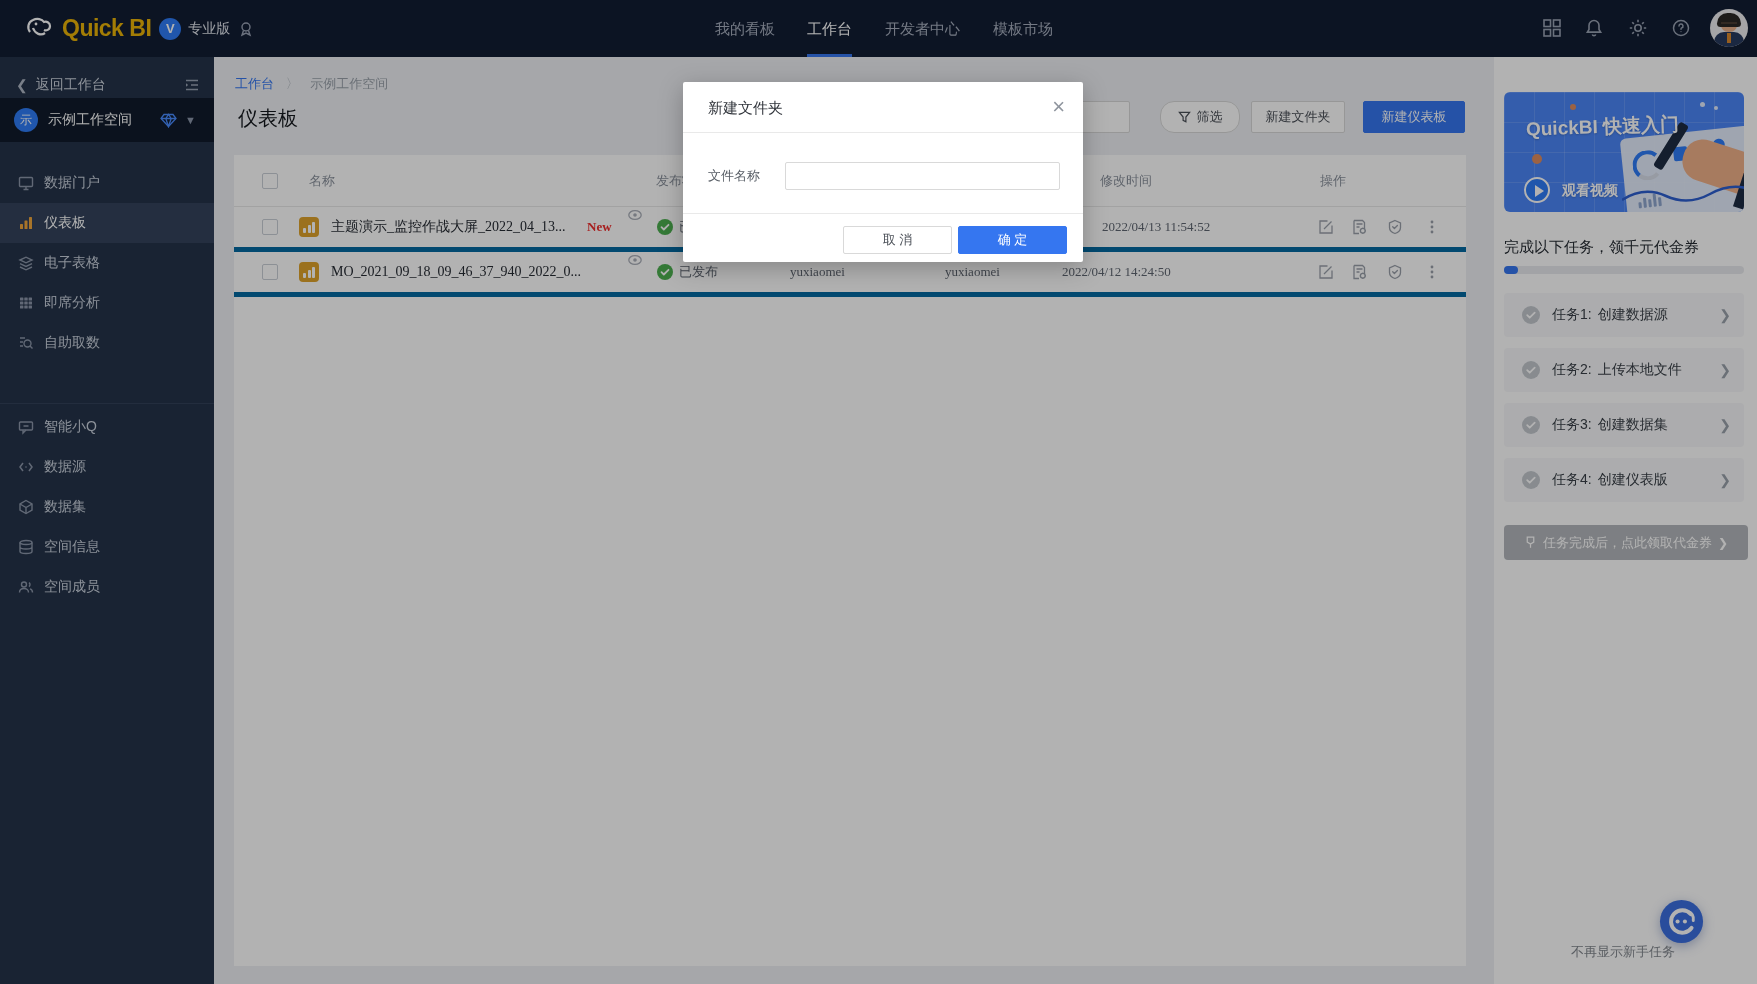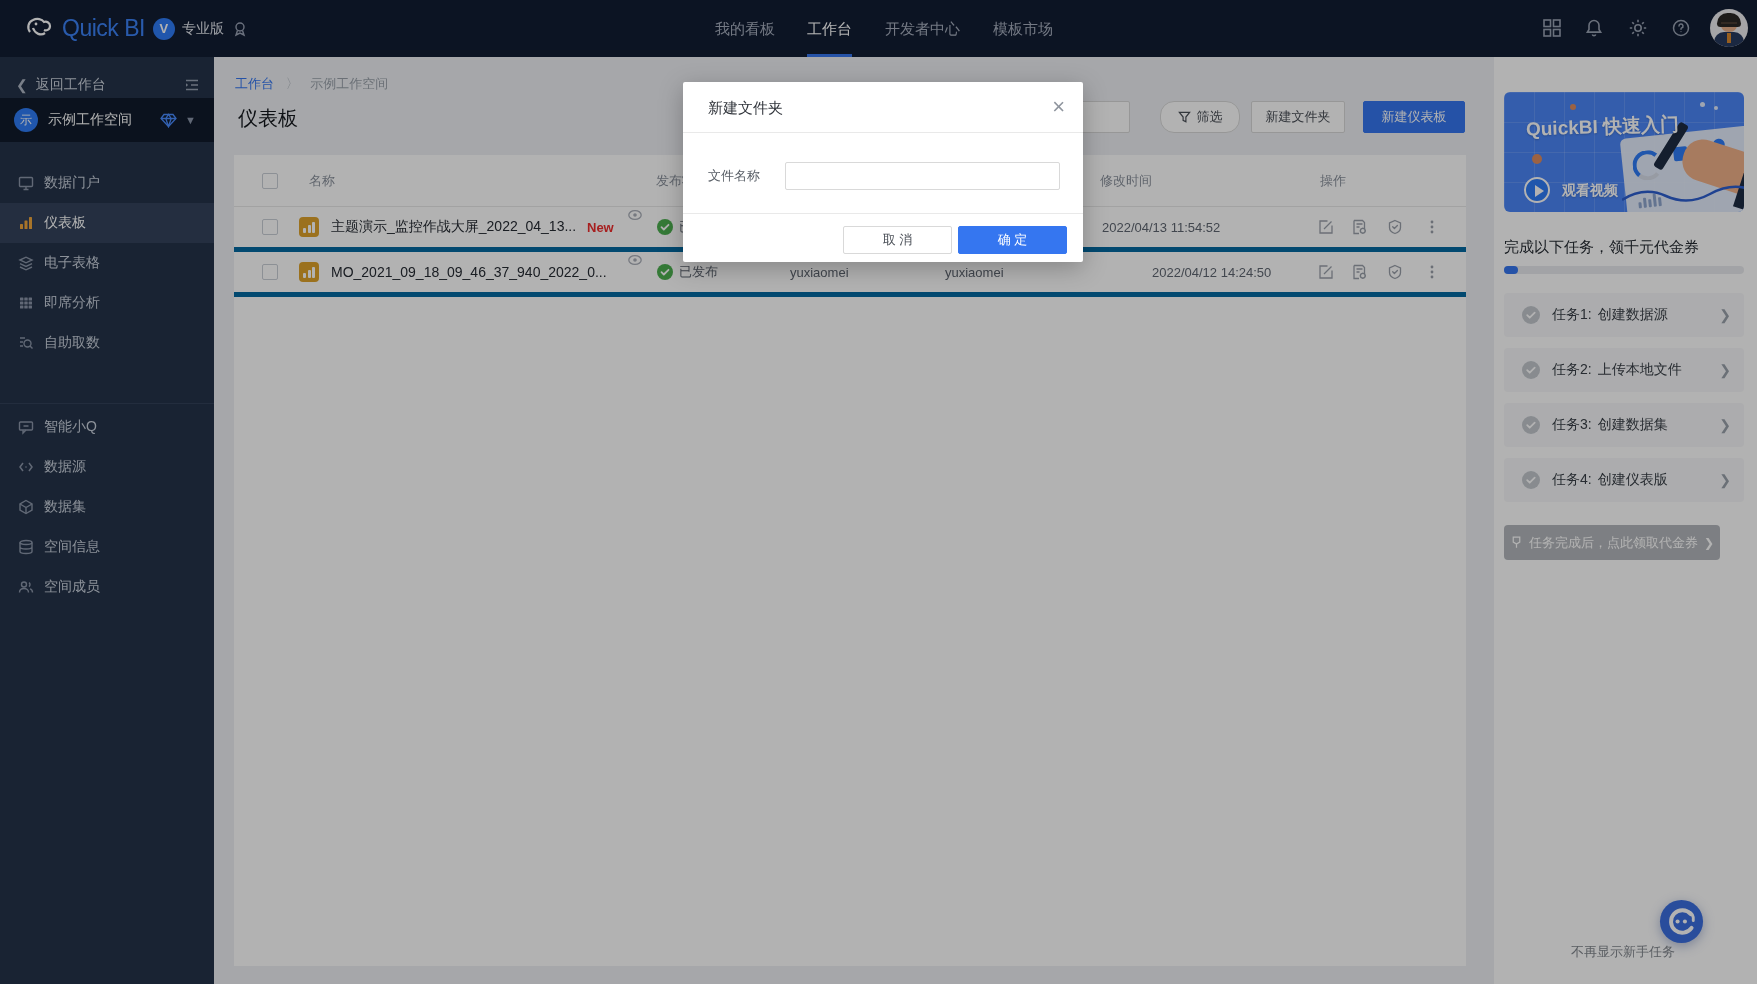--- a/index.html
+++ b/index.html
@@ -3,21 +3,21 @@
 <meta charset="utf-8">
 <style>
   * { margin:0; padding:0; box-sizing:border-box; }
   html,body { width:1757px; height:984px; overflow:hidden; }
   body { font-family:"Liberation Sans","DejaVu Sans",sans-serif; }
   #app { position:relative; width:1757px; height:984px; background:#eef0f4; overflow:hidden; }
 
   
   .topbar { position:absolute; top:0; left:0; width:100%; height:57px; background:#121d33; z-index:5; }
   .logo-wrap { position:absolute; left:24px; top:0; height:57px; display:flex; align-items:center; }
-  .logo-text { color:#3b82f6; font-size:23px; font-weight:normal; letter-spacing:-0.5px; margin-left:8px; }
+  .logo-text { color:#eab308; font-size:23px; font-weight:bold; letter-spacing:-0.5px; margin-left:8px; }
   .v-badge { width:22px; height:22px; border-radius:50%; background:#2e7cf6; color:#fff; font-size:13px; font-weight:bold;
              display:flex; align-items:center; justify-content:center; margin-left:8px; }
   .edition { color:#dfe3ea; font-size:14px; margin-left:7px;font-family:Liberation Mono, monospace; }
   .medal { margin-left:8px; display:flex; }
   .nav-item { position:absolute; top:0; height:57px; line-height:57px; font-size:15px; color:#a6aebd; cursor:pointer; }
   .nav-item.active { color:#ffffff; }
   .nav-item.active::after { content:""; position:absolute; left:0; right:0; bottom:0; height:3px; background:#3576f0; }
   .tb-icon { position:absolute; top:18px; width:20px; height:20px; color:#99a2b2; }
   .avatar { position:absolute; left:1710px; top:9px; width:38px; height:38px; border-radius:50%; background:#ededef; overflow:hidden; }
   .avatar .hair { position:absolute; left:7px; top:4px; width:24px; height:14px; border-radius:12px 12px 4px 4px; background:#2a2724; }
@@ -48,21 +48,21 @@
   .content { position:absolute; top:57px; left:214px; right:263px; bottom:0; }
   .breadcrumb { position:absolute; left:21px; top:18px; font-size:13px; color:#9aa1aa; }
   .breadcrumb .bc-link { color:#3576f0; cursor:pointer; }
   .breadcrumb .bc-sep { margin:0 8px; color:#b3b9c0; }
   .page-title { position:absolute; left:24px; top:48px; font-size:20px; font-weight:500; color:#14181d; }
   .toolbar-btn { position:absolute; top:44px; height:32px; background:#fff; border:1px solid #d9d9d9; border-radius:2px;
                  font-size:13px; color:#4a4f57; display:flex; align-items:center; justify-content:center; cursor:pointer; }
   .toolbar-btn.primary { background:#3576f0; border-color:#3576f0; color:#fff; }
   .search-box { position:absolute; top:44px; left:736px; width:180px; height:32px; background:#fff; border:1px solid #d9d9d9; border-radius:2px; font-size:13px; padding:0 8px; color:#333; }
 
-  .card { position:absolute; left:20px; top:98px; width:1232px; height:811px; background:#ffffff; }
+  .card { position:absolute; left:20px; top:98px; width:1232px; height:811px; background:#ffffff;font-family:Liberation Serif, serif; }
   .t-header { position:absolute; left:0; top:0; width:100%; height:52px; border-bottom:1px solid #e9e9e9; font-size:13px; color:#8a919c; }
   .t-row { position:absolute; left:0; width:100%; height:45px; border-bottom:5px solid #0369a1; font-size:13px; color:#5f6671; }
   .cell { position:absolute; top:0; height:100%; display:flex; align-items:center; }
   .checkbox { position:absolute; left:28px; top:50%; margin-top:-8px; width:16px; height:16px; border:1px solid #c9ced6; border-radius:2px; background:#fff; cursor:pointer; }
   .chart-badge { width:20px; height:20px; border-radius:4px; background:#dfa32b; position:relative; }
   .chart-badge i { position:absolute; bottom:4px; width:3px; background:#fff; border-radius:1px; }
   .row-name { font-size:14px; color:#262b33; cursor:pointer; }
   .new-badge { color:#ef2d2d; font-size:13px; font-weight:bold; }
   .eye { width:16px; height:16px; color:#a9aeb8; cursor:pointer; }
   .status-dot { width:16px; height:16px; }
@@ -91,21 +91,21 @@
   .play-btn::after { content:""; position:absolute; left:9px; top:6px; border-style:solid; border-width:6px 0 6px 9px; border-color:transparent transparent transparent #fff; }
   .watch { position:absolute; left:58px; top:90px; color:#fff; font-size:14px; font-weight:bold; text-shadow:0 1px 2px rgba(0,0,0,.2); }
   .tasks-heading { position:absolute; left:10px; top:181px; font-size:15px; color:#262c33; }
   .progress { position:absolute; left:10px; top:209px; width:240px; height:8px; border-radius:4px; background:#e9eaee; }
   .progress-fill { height:8px; width:6%; border-radius:4px; background:#3576f0; }
   .task-card { position:absolute; left:10px; width:240px; height:44px; background:#f6f7f9; border-radius:4px; display:flex; align-items:center; cursor:pointer; }
   .task-check { width:18px; height:18px; margin-left:18px; flex:none; }
   .task-label { font-size:14px; color:#3a4048; margin-left:12px; }
   .task-no { margin-right:6px; }
   .task-arrow { position:absolute; right:13px; color:#9aa1ab; font-size:14px; }
-  .coupon { position:absolute; left:10px; top:468px; width:216px; height:35px; background:#b4b7bc; border-radius:4px; color:#fff; font-size:13px;
+  .coupon { position:absolute; left:10px; top:468px; width:244px; height:35px; background:#b4b7bc; border-radius:4px; color:#fff; font-size:13px;
             display:flex; align-items:center; justify-content:center; gap:6px; cursor:pointer; }
   .chatbot { position:absolute; left:164px; top:841px; width:47px; height:47px; cursor:pointer; filter:drop-shadow(0 3px 6px rgba(30,60,140,.35)); }
   .hide-tasks { position:absolute; left:77px; top:886px; font-size:13px; color:#82878e; cursor:pointer; }
 
   
   .mask { position:absolute; inset:0; background:rgba(0,0,0,0.30); z-index:50; }
   .modal { position:absolute; left:683px; top:82px; width:400px; height:180px; background:#fff; border-radius:2px; z-index:60;
            box-shadow:0 6px 24px rgba(0,0,0,.25); }
   .modal-header { position:relative; height:51px; border-bottom:1px solid #e9e9e9; }
   .modal-title { position:absolute; left:25px; top:17px; font-size:15px; color:#30343b; }
@@ -423,21 +423,21 @@
         </span>
         <span class="cell" style="left:423px;">
           <svg class="status-dot" viewBox="0 0 16 16">
               <circle cx="8" cy="8" r="8" fill="#4caf50"></circle>
               <path d="m4.5 8.2 2.3 2.3 4.7-4.7" stroke="#fff" stroke-width="1.8" fill="none" stroke-linecap="round" stroke-linejoin="round"></path>
             </svg>
         </span>
         <span class="cell" style="left:445px;">已发布</span>
         <span class="cell" style="left:556px;">yuxiaomei</span>
         <span class="cell" style="left:711px;">yuxiaomei</span>
-        <span class="cell" style="left:918px;">2022/04/12 14:24:50</span>
+        <span class="cell" style="left:828px;">2022/04/12 14:24:50</span>
         <span class="op-icon" style="left:1084px;">
           <svg width="16" height="16" viewBox="0 0 16 16" fill="none" stroke="currentColor" stroke-width="1.3">
             <path d="M14 6.5V14H2V2h7.5"></path>
               <path d="M6 10 13.5 2.5"></path>
           </svg>
         </span>
         <span class="op-icon" style="left:1117px;">
           <svg width="16" height="16" viewBox="0 0 16 16" fill="none" stroke="currentColor" stroke-width="1.3">
             <path d="M3 1.5h8.5l2 2V10M3 1.5V14.5h5"></path>
               <path d="M5.5 5h6M5.5 8h3"></path>

